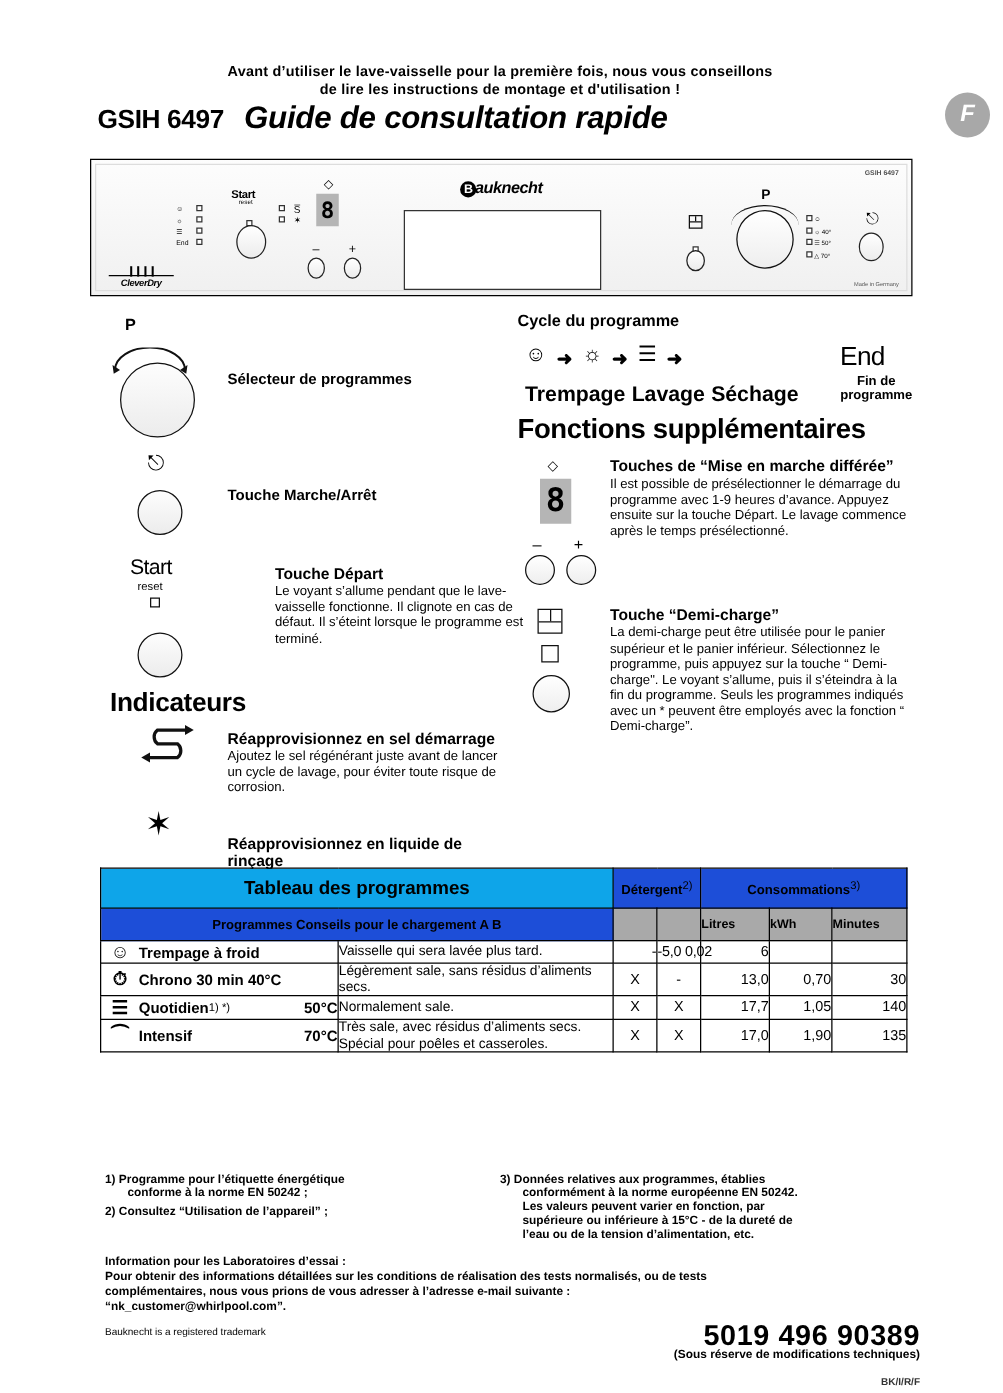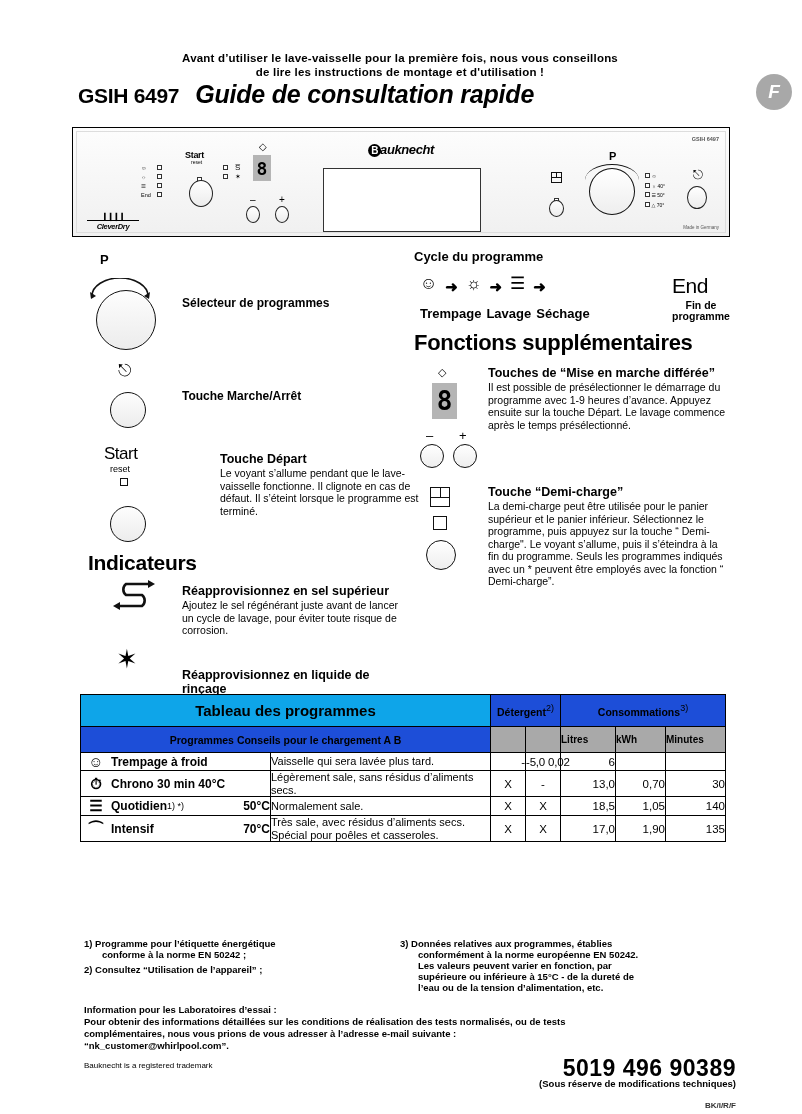--- a/index.html
+++ b/index.html
@@ -92,21 +92,21 @@
   .prog-list div { white-space:nowrap; }
 
   
   .sec-label { font-size:12px; font-weight:bold; }
 
   .cycle-title { position:absolute; left:414px; top:249px; font-size:13px; font-weight:bold; }
   .cycle-row { position:absolute; left:420px; top:272px; width:320px; display:flex; align-items:center; }
   .cyc-item { text-align:center; }
   .cyc-ic { font-size:17px; line-height:20px; }
   .cyc-arrow { font-size:15px; font-weight:bold; margin:0 8px; align-self:flex-start; margin-top:6px;}
-  .cyc-names { position:absolute; left:420px; top:306px; width:200px; display:flex; font-size:13px; font-weight:bold; }
+  .cyc-names { position:absolute; left:420px; top:306px; width:200px; display:flex; font-size:17px; font-weight:bold; }
   .cyc-names span { margin-right:5px; }
   .end-word { position:absolute; left:672px; top:274px; font-size:21px; letter-spacing:-.5px; }
   .fin-de { position:absolute; left:668px; top:300px; font-size:10.5px; font-weight:bold; text-align:center; width:66px; line-height:11px; }
 
   .fonctions-title { position:absolute; left:414px; top:330px; font-size:22px; font-weight:bold; letter-spacing:-.3px; }
 
   .fx-block { position:absolute; display:flex; }
   .fx-icons { width:70px; position:relative; }
   .fx-text { width:240px; }
   .fx-h { font-size:12.5px; font-weight:bold; line-height:14px; }
@@ -251,21 +251,21 @@
 
   <div class="ind-title">Indicateurs</div>
   <div style="position:absolute;left:112px;top:578px;">
     <svg width="44" height="34" viewBox="0 0 44 34">
       <path d="M8,28 L30,28 A7,7 0 0 0 30,17 L14,17 A7,7 0 0 1 14,6 L36,6" fill="none" stroke="#111" stroke-width="2.6"></path>
       <polygon points="36,2 43,6 36,10" fill="#111"></polygon>
       <polygon points="8,24 1,28 8,32" fill="#111"></polygon>
     </svg>
   </div>
   <div style="position:absolute;left:182px;top:584px;width:225px;">
-    <div class="fx-h">Réapprovisionnez en sel supérieur</div>
+    <div class="fx-h">Réapprovisionnez en sel démarrage</div>
     <div class="fx-p">Ajoutez le sel régénérant juste avant de lancer un cycle de lavage, pour éviter toute risque de corrosion.</div>
   </div>
   <div style="position:absolute;left:116px;top:646px;font-size:26px;line-height:26px;">✶</div>
   <div style="position:absolute;left:182px;top:668px;width:235px;">
     <div class="fx-h">Réapprovisionnez en liquide de rinçage</div>
   </div>
 
   <div class="cycle-title">Cycle du programme</div>
   <div class="cycle-row">
     <div class="cyc-item">
@@ -392,21 +392,21 @@
         <div class="prog-name">
           <span class="prog-ic">☰</span>
           <span>Quotidien</span>
               <span class="sup">1) *)</span>
           <span class="prog-temp">50°C</span>
         </div>
       </td>
       <td class="cell-desc">Normalement sale.</td>
       <td class="cell-c">X</td>
       <td class="cell-c">X</td>
-      <td class="cell-r">18,5</td>
+      <td class="cell-r">17,7</td>
       <td class="cell-r">1,05</td>
       <td class="cell-r">140</td>
     </tr>
 
     <tr>
       <td class="cell-prog">
         <div class="prog-name">
           <span class="prog-ic">⏜</span>
           <span>Intensif</span>
           <span class="prog-temp">70°C</span>

